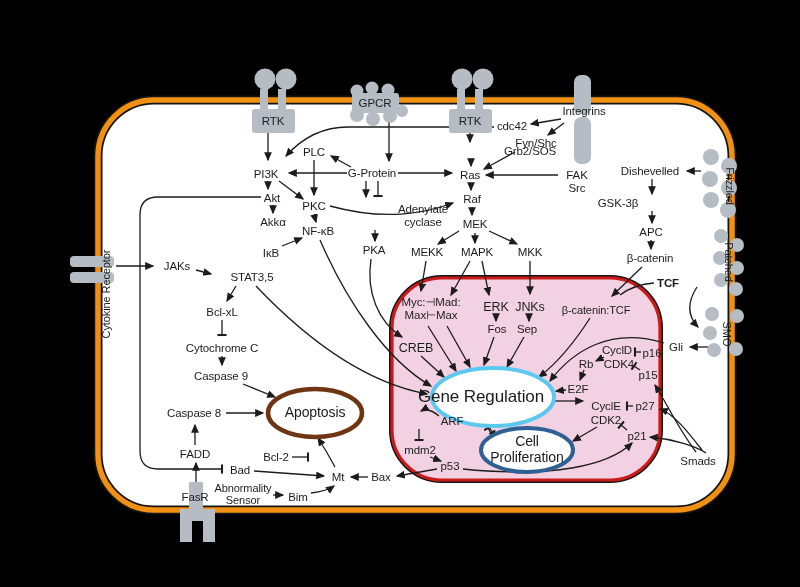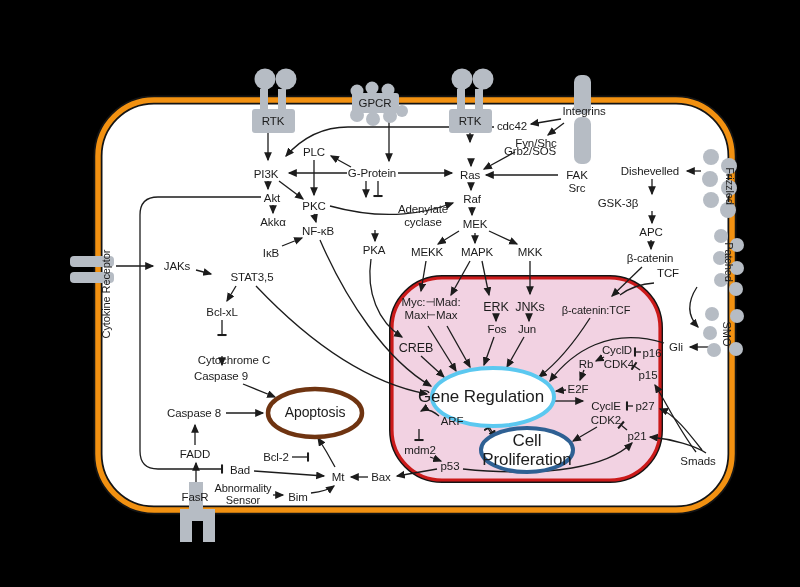--- a/index.html
+++ b/index.html
@@ -232,62 +232,62 @@
       <div class="node" style="left: 273px; top: 222px; transform: translate(-50%, -50%);">Akkα</div>
       <div class="node" style="left: 314px; top: 206px; transform: translate(-50%, -50%);">PKC</div>
       <div class="node" style="left: 318px; top: 231px; transform: translate(-50%, -50%);">NF-κB</div>
       <div class="node" style="left: 271px; top: 253px; transform: translate(-50%, -50%);">IκB</div>
       <div class="node" style="left: 376px; top: 216px; transform: translate(-50%, -50%); margin-left: 47px;">Adenylate
 cyclase</div>
       <div class="node" style="left: 374px; top: 250px; transform: translate(-50%, -50%);">PKA</div>
       <div class="node" style="left: 177px; top: 266px; transform: translate(-50%, -50%);">JAKs</div>
       <div class="node" style="left: 240px; top: 277px; transform: translate(-50%, -50%); margin-left: 12px;">STAT3,5</div>
       <div class="node" style="left: 222px; top: 312px; transform: translate(-50%, -50%);">Bcl-xL</div>
-      <div class="node" style="left: 234px; top: 348px; transform: translate(-50%, -50%); margin-top: 12px;">Cytochrome C</div>
+      <div class="node" style="left: 222px; top: 348px; transform: translate(-50%, -50%);">Cytochrome C</div>
       <div class="node" style="left: 221px; top: 376px; transform: translate(-50%, -50%);">Caspase 9</div>
       <div class="node" style="left: 194px; top: 413px; transform: translate(-50%, -50%);">Caspase 8</div>
       <div class="node" style="left: 195px; top: 454px; transform: translate(-50%, -50%);">FADD</div>
       <div class="node" style="left: 240px; top: 470px; transform: translate(-50%, -50%);">Bad</div>
       <div class="node" style="left: 276px; top: 457px; transform: translate(-50%, -50%);">Bcl-2</div>
       <div class="node" style="left: 338px; top: 477px; transform: translate(-50%, -50%);">Mt</div>
       <div class="node" style="left: 381px; top: 477px; transform: translate(-50%, -50%);">Bax</div>
       <div class="node" style="left: 195px; top: 497px; transform: translate(-50%, -50%);">FasR</div>
       <div class="node" style="left: 243px; top: 494px; font-size: 11px; transform: translate(-50%, -50%);">Abnormality
 Sensor</div>
       <div class="node" style="left: 298px; top: 497px; transform: translate(-50%, -50%);">Bim</div>
       <div class="node" style="left: 315px; top: 413px; font-size: 14px; transform: translate(-50%, -50%);">Apoptosis</div>
       <div class="node" style="left: 431px; top: 309px; font-size: 11.5px; transform: translate(-50%, -50%);">Myc:⊣Mad:
 Max⊢Max</div>
       <div class="node" style="left: 496px; top: 307px; font-size: 12.5px; transform: translate(-50%, -50%);">ERK</div>
       <div class="node" style="left: 530px; top: 307px; font-size: 12.5px; transform: translate(-50%, -50%);">JNKs</div>
       <div class="node" style="left: 497px; top: 329px; transform: translate(-50%, -50%);">Fos</div>
-      <div class="node" style="left: 527px; top: 329px; transform: translate(-50%, -50%);">Jun</div>
+      <div class="node" style="left: 527px; top: 329px; transform: translate(-50%, -50%);">Sep</div>
       <div class="node" style="left: 596px; top: 310px; font-size: 11px; transform: translate(-50%, -50%);">β-catenin:TCF</div>
       <div class="node" style="left: 416px; top: 348px; font-size: 12.5px; transform: translate(-50%, -50%);">CREB</div>
       <div class="node" style="left: 481px; top: 397px; font-size: 17px; transform: translate(-50%, -50%);">Gene Regulation</div>
       <div class="node" style="left: 578px; top: 389px; transform: translate(-50%, -50%);">E2F</div>
       <div class="node" style="left: 586px; top: 364px; transform: translate(-50%, -50%);">Rb</div>
       <div class="node" style="left: 617px; top: 350px; transform: translate(-50%, -50%);">CyclD</div>
       <div class="node" style="left: 619px; top: 364px; transform: translate(-50%, -50%);">CDK4</div>
       <div class="node" style="left: 652px; top: 353px; transform: translate(-50%, -50%);">p16</div>
       <div class="node" style="left: 648px; top: 375px; transform: translate(-50%, -50%);">p15</div>
       <div class="node" style="left: 606px; top: 406px; transform: translate(-50%, -50%);">CyclE</div>
       <div class="node" style="left: 606px; top: 420px; transform: translate(-50%, -50%);">CDK2</div>
       <div class="node" style="left: 645px; top: 406px; transform: translate(-50%, -50%);">p27</div>
       <div class="node" style="left: 637px; top: 436px; transform: translate(-50%, -50%);">p21</div>
       <div class="node" style="left: 420px; top: 421px; transform: translate(-50%, -50%); margin-left: 32px;">ARF</div>
       <div class="node" style="left: 420px; top: 450px; transform: translate(-50%, -50%);">mdm2</div>
       <div class="node" style="left: 450px; top: 466px; transform: translate(-50%, -50%);">p53</div>
-      <div class="node" style="left: 527px; top: 450px; font-size: 17px; transform: translate(-50%, -50%);">Cell
+      <div class="node" style="left: 527px; top: 450px; font-size: 14px; transform: translate(-50%, -50%);">Cell
 Proliferation</div>
       <div class="node" style="left: 650px; top: 171px; transform: translate(-50%, -50%);">Dishevelled</div>
       <div class="node" style="left: 618px; top: 203px; transform: translate(-50%, -50%);">GSK-3β</div>
       <div class="node" style="left: 651px; top: 232px; transform: translate(-50%, -50%);">APC</div>
       <div class="node" style="left: 650px; top: 258px; transform: translate(-50%, -50%);">β-catenin</div>
-      <div class="node" style="left: 668px; top: 273px; transform: translate(-50%, -50%);">TCF</div>
+      <div class="node" style="left: 668px; top: 283px; transform: translate(-50%, -50%); font-weight: bold;">TCF</div>
       <div class="node" style="left: 676px; top: 347px; transform: translate(-50%, -50%);">Gli</div>
       <div class="node" style="left: 698px; top: 461px; transform: translate(-50%, -50%);">Smads</div>
       <div class="node" style="left: 106px; top: 294px; font-size: 11px; transform: translate(-50%, -50%) rotate(-90deg);">Cytokine Receptor</div>
       <div class="node" style="left: 730px; top: 186px; font-size: 11px; transform: translate(-50%, -50%) rotate(90deg);">Frizzled</div>
       <div class="node" style="left: 729px; top: 262px; font-size: 11px; transform: translate(-50%, -50%) rotate(90deg);">Patched</div>
       <div class="node" style="left: 727px; top: 334px; font-size: 11px; transform: translate(-50%, -50%) rotate(90deg);">SMO</div>
     </div>
 </div>
 
 </body></html>

